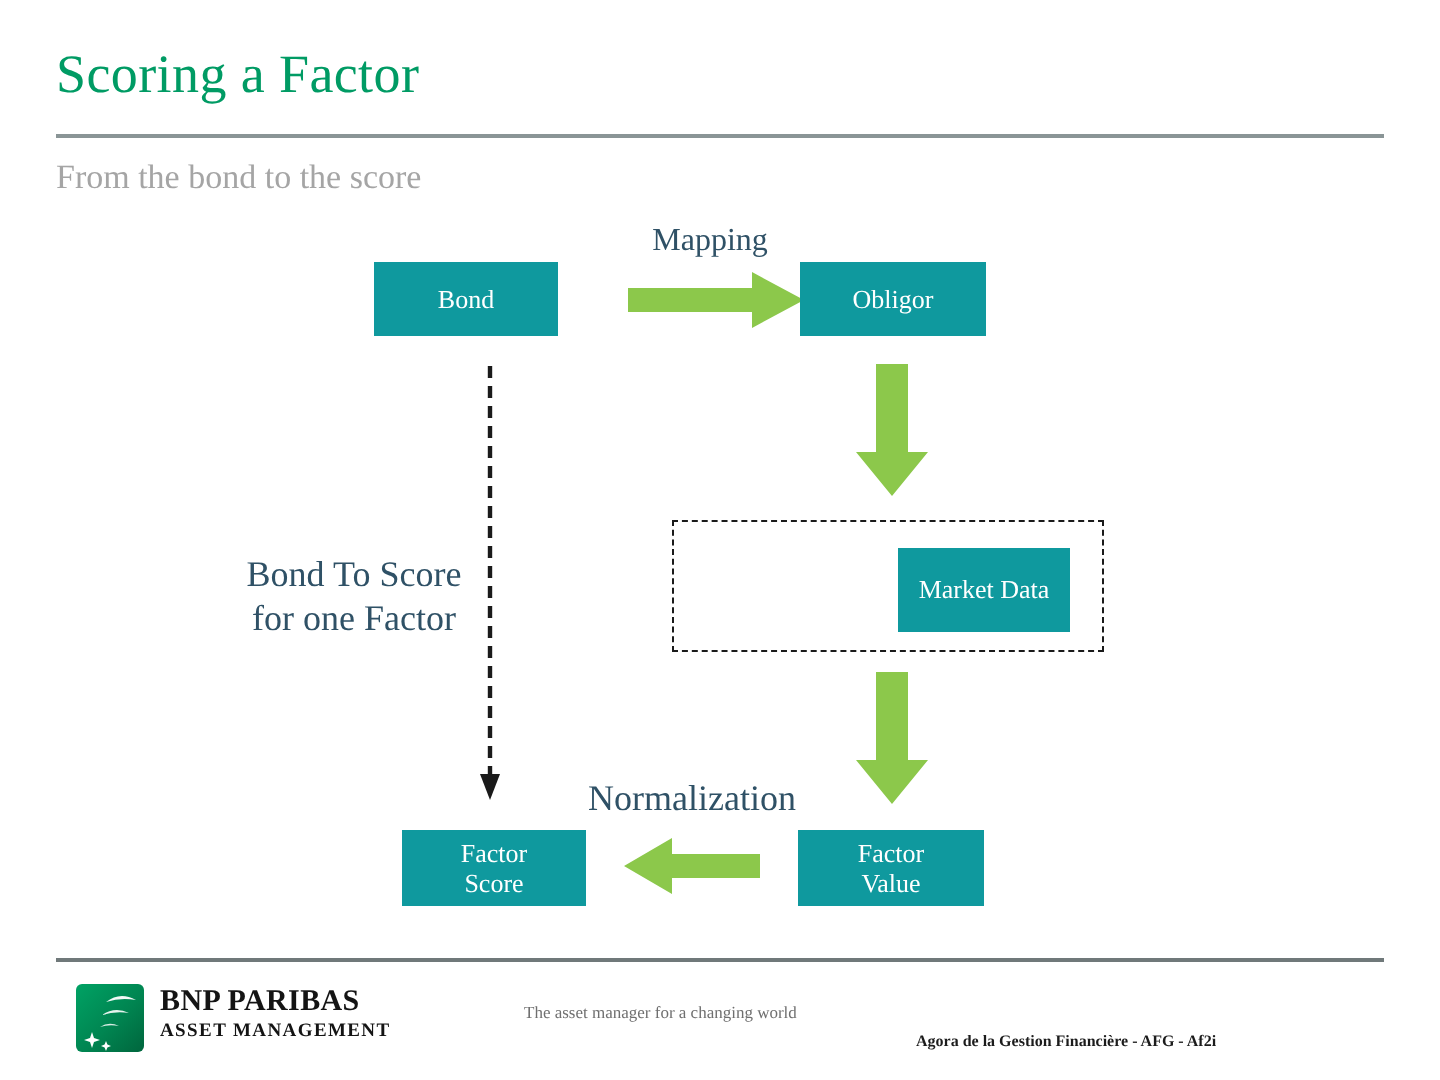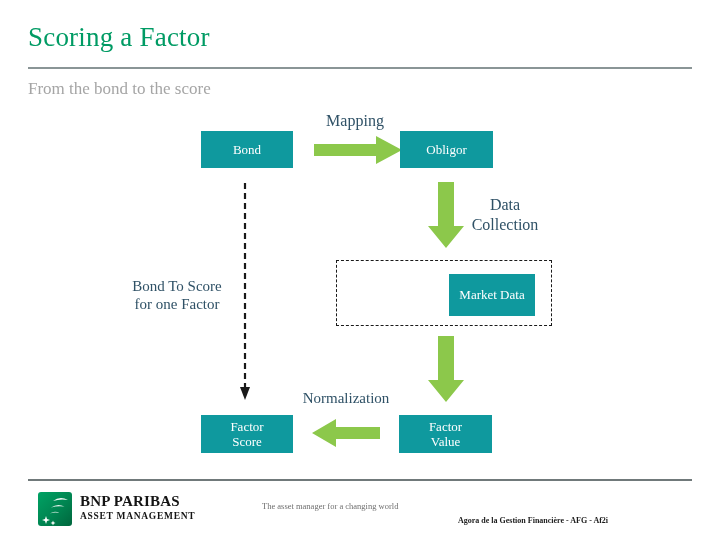--- a/index.html
+++ b/index.html
@@ -12,21 +12,21 @@
   
   .title { left:28px; top:22px; font-size:27px; color:#009b64; letter-spacing:0.2px; }
   .title-rule { left:28px; top:67px; width:664px; height:2px; background:#8a9596; }
   .subtitle { left:28px; top:79px; font-size:17px; color:#a5a5a5; }
 
   
   .dlabel {
     color:#2f5166; font-size:16px; line-height:1.22; text-align:center;
     white-space:pre-line;
   }
-  .dlabel.big { font-size:15px; }
+  .dlabel.big { font-size:18px; }
 
   
   .tealbox {
     background:#0f999e; color:#ffffff; display:flex; align-items:center;
     justify-content:center; text-align:center; font-size:13px; line-height:1.18;
   }
   .tealbox span { white-space:pre-line; }
 
   
   .dash-group { border:1.5px dashed #1a1a1a; }
@@ -46,37 +46,35 @@
 <body>
 
 <div class="slide">
 
   <div class="abs title">Scoring a Factor</div>
   <div class="abs title-rule"></div>
   <div class="abs subtitle">From the bond to the score</div>
 
   <div class="abs dlabel" style="left:305px; top:111px; width:100px;">Mapping</div>
 
-  <div class="abs tealbox" style="left:201px; top:131px; width:92px; height:37px;">
+  <div class="abs tealbox" style="left:187px; top:131px; width:92px; height:37px;">
     <span>Bond</span>
   </div>
 
   <svg class="abs" style="left:314px; top:136px;" width="88" height="28" viewBox="0 0 88 28">
     <polygon points="0,8 62,8 62,0 88,14 62,28 62,20 0,20" fill="#8cc84b"></polygon>
   </svg>
 
   <div class="abs tealbox" style="left:400px; top:131px; width:93px; height:37px;">
     <span>Obligor</span>
   </div>
 
   <svg class="abs" style="left:428px; top:182px;" width="36" height="66" viewBox="0 0 36 66">
     <polygon points="10,0 26,0 26,44 36,44 18,66 0,44 10,44" fill="#8cc84b"></polygon>
   </svg>
-  <div class="abs dlabel" style="left:462px; top:195px; width:86px;">Data
-Collection</div>
 
   <div class="abs dlabel big" style="left:117px; top:277px; width:120px;">Bond To Score
 for one Factor</div>
 
   <svg class="abs" style="left:237px; top:181px;" width="16" height="222" viewBox="0 0 16 222">
     <line x1="8" y1="2" x2="8" y2="206" stroke="#1a1a1a" stroke-width="2.2" stroke-dasharray="6 4"></line>
     <polygon points="3,206 13,206 8,219" fill="#1a1a1a"></polygon>
   </svg>
 
   <div class="abs dash-group" style="left:336px; top:260px; width:214px; height:64px;"></div>

